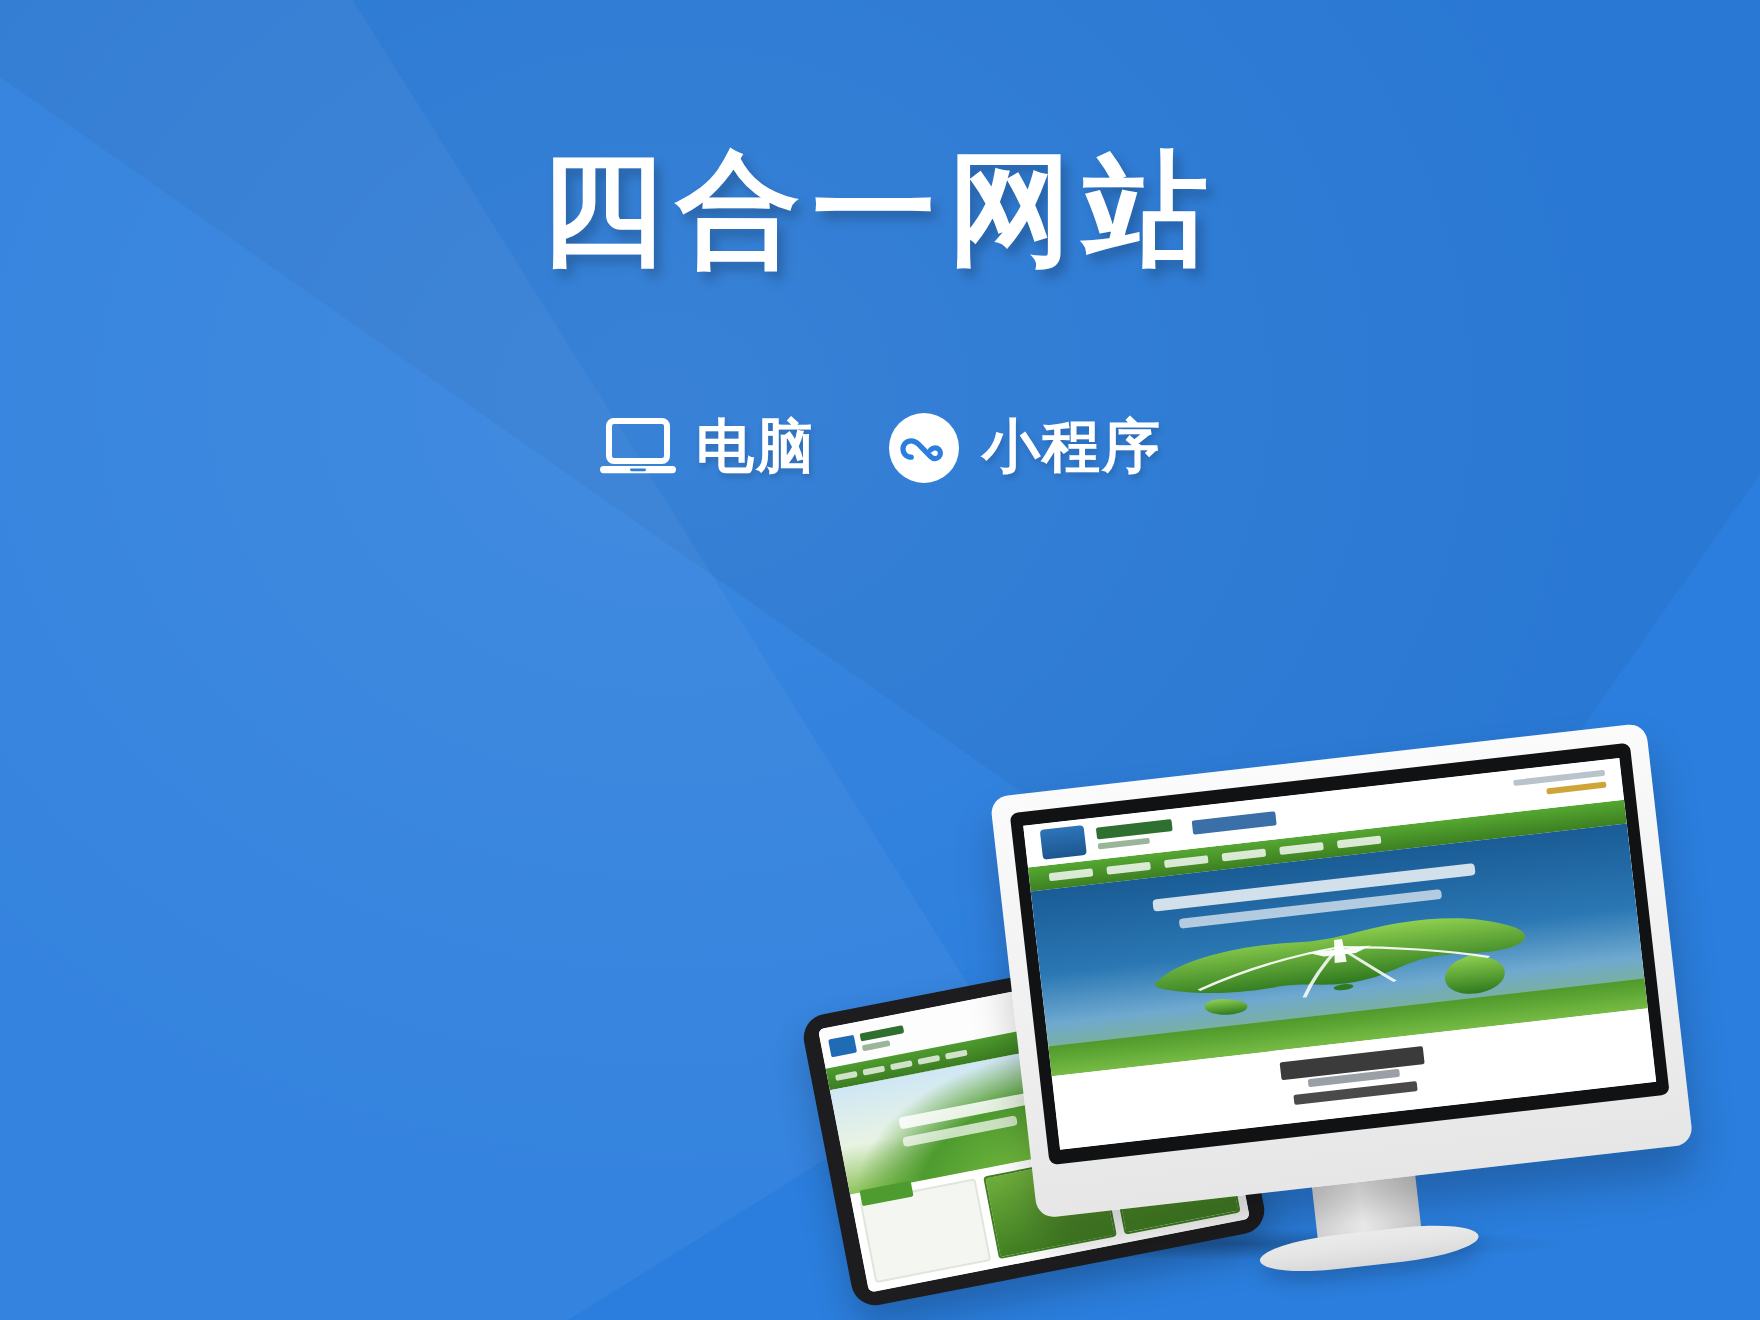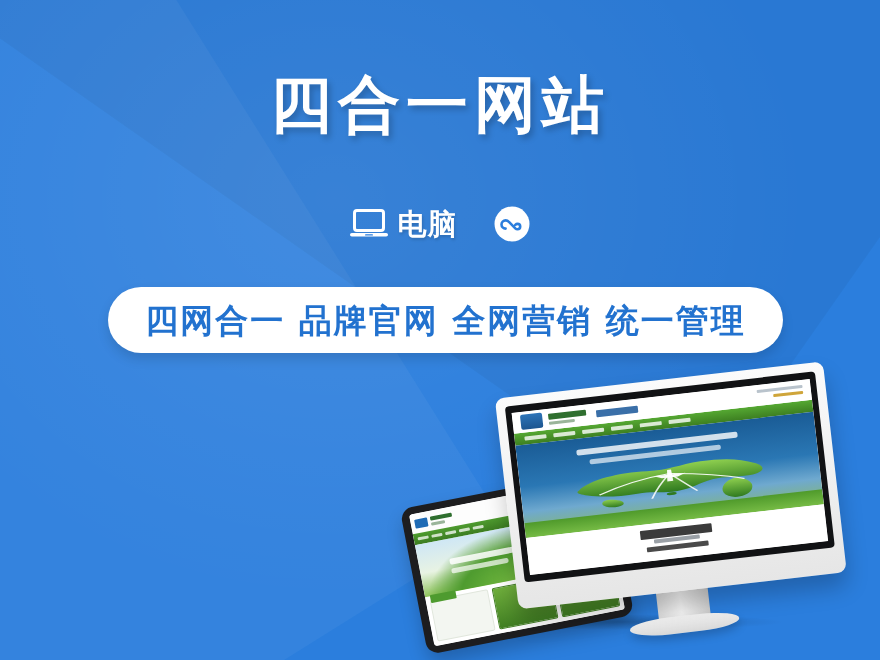--- a/index.html
+++ b/index.html
@@ -302,27 +302,25 @@
 
 
     <div class="feature-item">
       <span class="feature-icon">
         <svg width="38" height="38" viewBox="0 0 38 38">
           <circle cx="19" cy="19" r="17.5" fill="#ffffff"></circle>
           <path d="M12.6 23.6c-2.3 0-4.1-1.8-4.1-4.1s1.8-4.1 4.1-4.1c1.5 0 2.6.7 3.6 1.7l6.1 6.2c.6.6 1.3 1 2.2 1 1.5 0 2.7-1.2 2.7-2.7s-1.2-2.7-2.7-2.7c-.9 0-1.6.4-2.2 1" fill="none" stroke="#2b7edd" stroke-width="2.6" stroke-linecap="round"></path>
           <path d="M25.4 14.4c2.3 0 4.1 1.8 4.1 4.1s-1.8 4.1-4.1 4.1" fill="none" stroke="#2b7edd" stroke-width="2.6" stroke-linecap="round" opacity="0"></path>
         </svg>
       </span>
+      <span class="feature-label">小程序</span>
     </div>
 
   </div>
 
-  <div class="slogan-pill">
-    <span class="slogan-text">四网合一  品牌官网 全网营销 统一管理</span>
-  </div>
 
   <div class="devices">
 
     <div class="shadow-floor"></div>
 
     <div class="tablet">
       <div class="tablet-screen">
         <div class="t-head">
           <span class="t-logo"></span>
           <span style="display:flex;flex-direction:column;gap:2px;">

